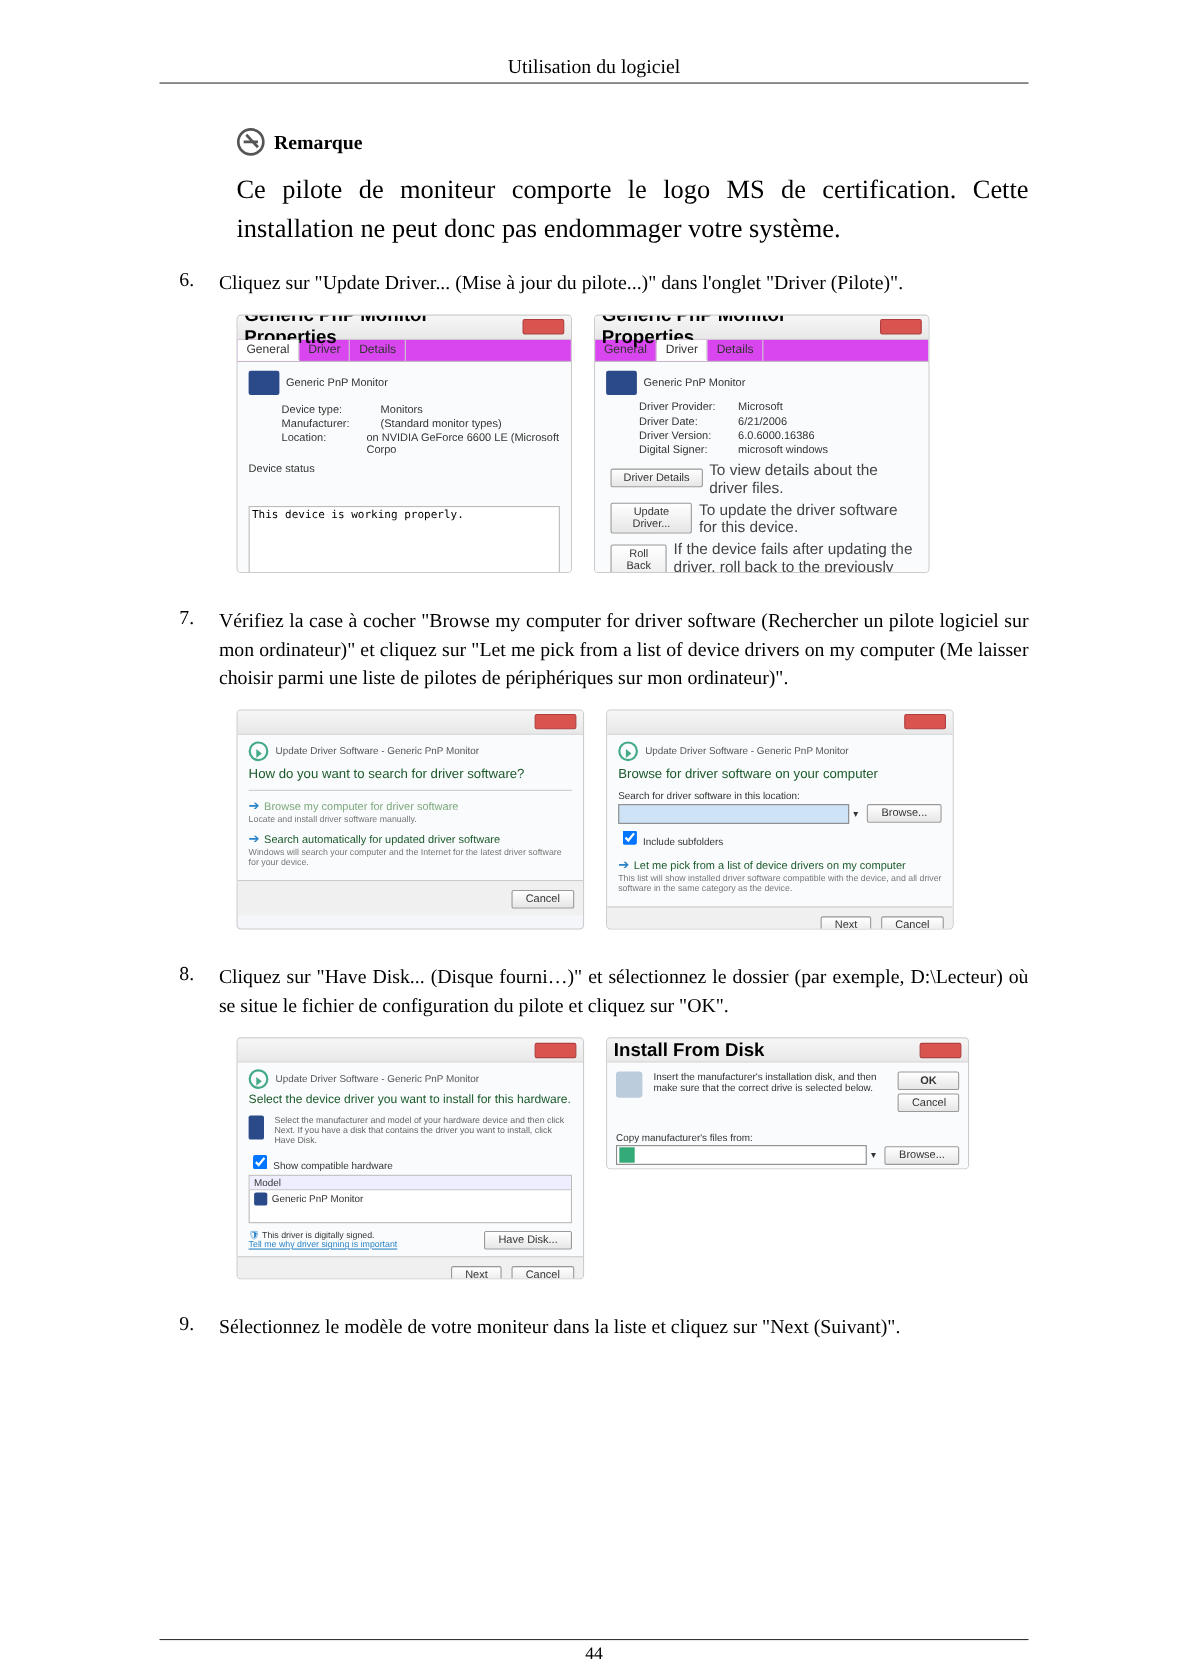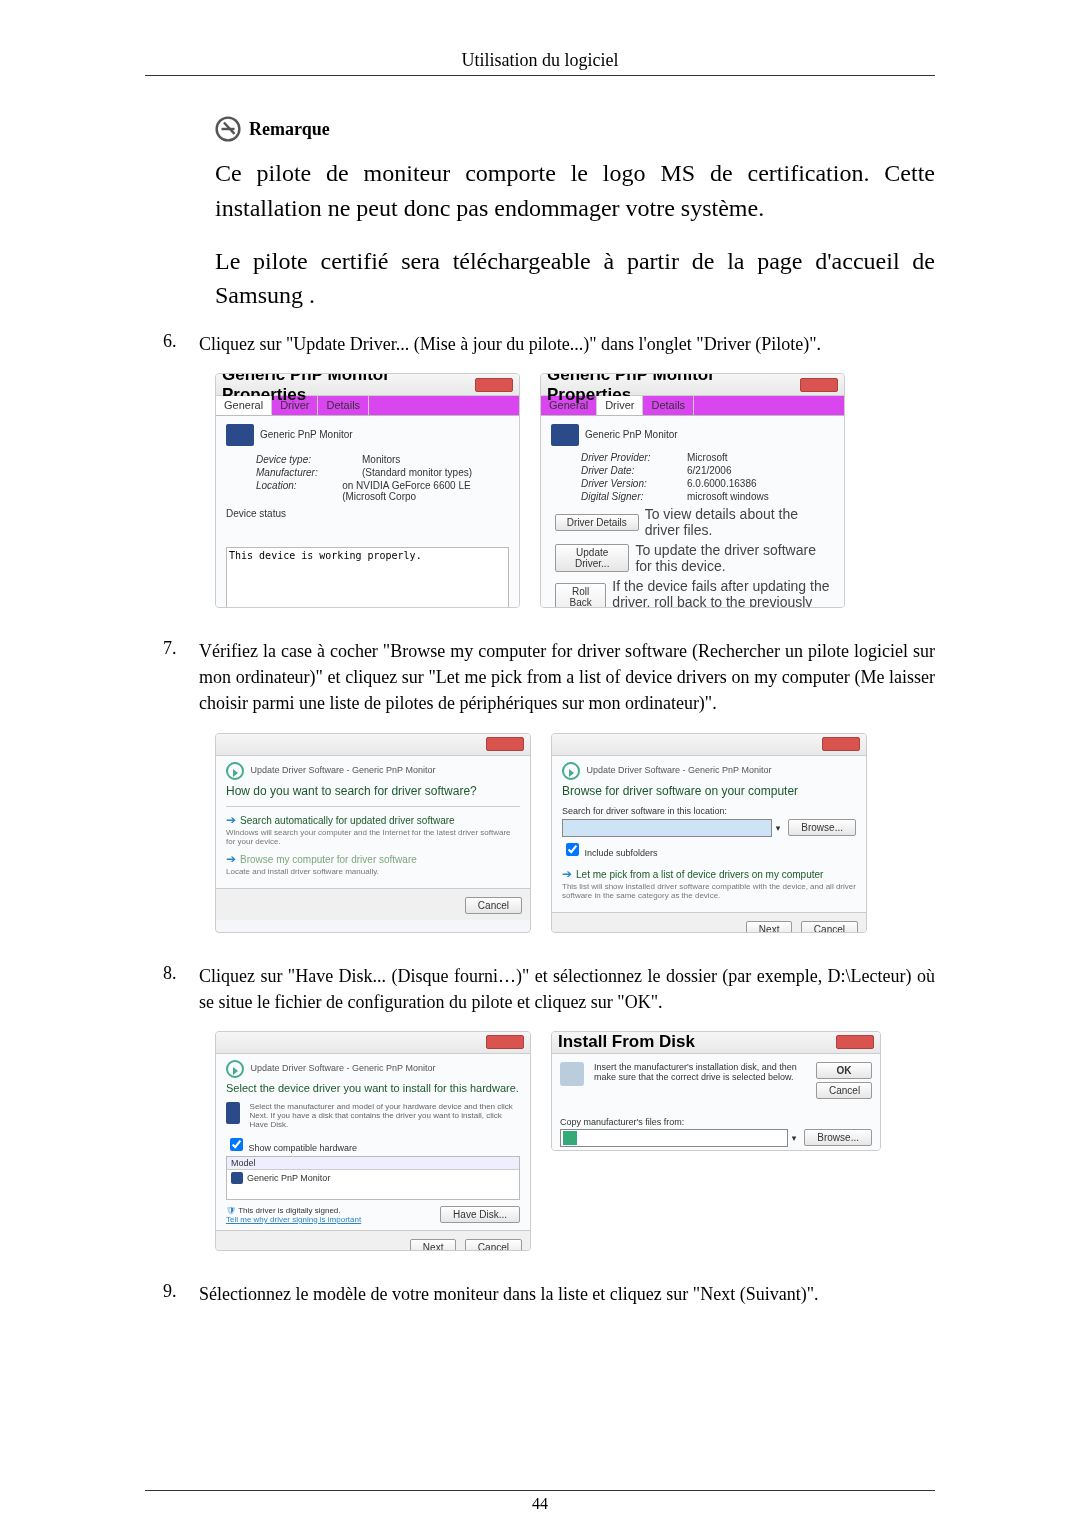--- a/index.html
+++ b/index.html
@@ -42,21 +42,21 @@
   .shot-row { display: flex; gap: 20px; margin: 10px 0 30px 70px; }
   .shot { border: 1px solid #ccc; background: #f4f6f9; border-radius: 4px; position: relative; overflow: hidden; font-family: Tahoma, Arial, sans-serif; }
   .shot .titlebar { height: 22px; background: linear-gradient(#f6f6f6,#e8e8e8); border-bottom:1px solid #ccc; font-size:17px; display:flex; align-items:center; padding:0 6px; justify-content:space-between;font-weight:bold;}
   .titlebar .winbtn { width:38px; height:14px; background:#d9534f; border-radius:2px; border:1px solid #b04040;}
   .shot .tabs { display:flex; font-size:11px; border-bottom:1px solid #bbb; background:#d946ef;}
   .shot .tabs span { padding:3px 8px; border-right:1px solid #ccc; color:#333;}
   .shot .tabs span.sel { background:#fff; border-bottom:1px solid #fff;}
   .shot .body { padding:8px 10px; font-size:10px; color:#333; background:#fafbfc;}
   .mon-icon { width:28px; height:22px; background:#2a4a8a; border-radius:2px; display:inline-block; vertical-align:middle; margin-right:6px;}
   .kv { display:flex; font-size:10px; margin:2px 0; }
-  .kv .k { width:106px; color:#333;font-style:italic;}
+  .kv .k { width:90px; color:#333;}
   .kv .v { color:#333;}
   .shot textarea.status { width:100%; height:90px; resize:none; font-size:10px; border:1px solid #bbb; background:#fff; padding:2px;margin-top:28px;}
   .btnrow { text-align:right; padding:6px 8px; background:#f0f0f0; border-top:1px solid #ccc;}
   .btn { display:inline-block; font-size:10px; padding:2px 12px; border:1px solid #999; background:linear-gradient(#fff,#e6e6e6); border-radius:2px; margin-left:4px; color:#333;}
   .btn.long { padding:2px 8px; width:96px; text-align:center;}
   .rightcol .row { display:flex; gap:6px; align-items:center; margin:4px 0;}
   .rightcol .desc { font-size:14px; color:#444;}
   
   .wiz { width:316px; height:200px;}
   .wiz .body { padding:6px 10px; }
@@ -86,21 +86,20 @@
       <span class="remarque-icon">
         <svg viewBox="0 0 32 32" width="26" height="26">
           <circle cx="16" cy="16" r="14" fill="none" stroke="#555" stroke-width="3"></circle>
           <path d="M8 16 L24 16" stroke="#555" stroke-width="3"></path>
           <path d="M11 8 L24 22" stroke="#555" stroke-width="3"></path>
         </svg>
       </span>
       <span class="remarque-label">Remarque</span>
     </div>
     <p class="para">Ce pilote de moniteur comporte le logo MS de certification. Cette installation ne peut donc pas endommager votre système.</p>
-    <p class="para">Le pilote certifié sera téléchargeable à partir de la page d'accueil de Samsung .</p>
   </div>
 
   <div class="step-row">
     <div class="step-num">6.</div>
     <div class="step-text">Cliquez sur "Update Driver... (Mise à jour du pilote...)" dans l'onglet "Driver (Pilote)".</div>
   </div>
 
   <div class="shot-row">
 
     <div class="shot" style="width:305px; height:235px;">
@@ -201,22 +200,22 @@
           <span></span>
           <span class="winbtn"></span>
         </div>
       <div class="body">
         <div style="font-size:9px; color:#555;">
           <span class="arrow"></span>
           <span style="margin-left:4px;">Update Driver Software - Generic PnP Monitor</span>
         </div>
         <div class="head">How do you want to search for driver software?</div>
         <div class="hr"></div>
+        <div class="opt" style="color:#7ca87c;"><span class="bullet">➔</span><span>Browse my computer for driver software</span><span class="sub">Locate and install driver software manually.</span></div>
         <div class="opt"><span class="bullet">➔</span><span>Search automatically for updated driver software</span><span class="sub">Windows will search your computer and the Internet for the latest driver software for your device.</span></div>
-        <div class="opt" style="color:#7ca87c;"><span class="bullet">➔</span><span>Browse my computer for driver software</span><span class="sub">Locate and install driver software manually.</span></div>
       </div>
       <div class="btnrow"><span class="btn">Cancel</span></div>
     </div>
 
     <div class="shot wiz">
       <div class="titlebar">
           <span></span>
           <span class="winbtn"></span>
         </div>
       <div class="body">

